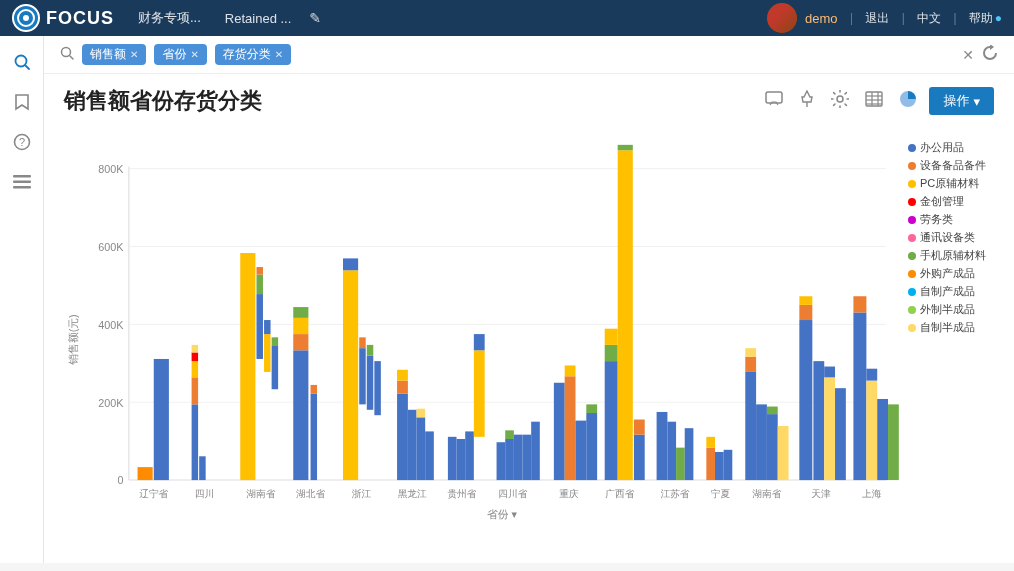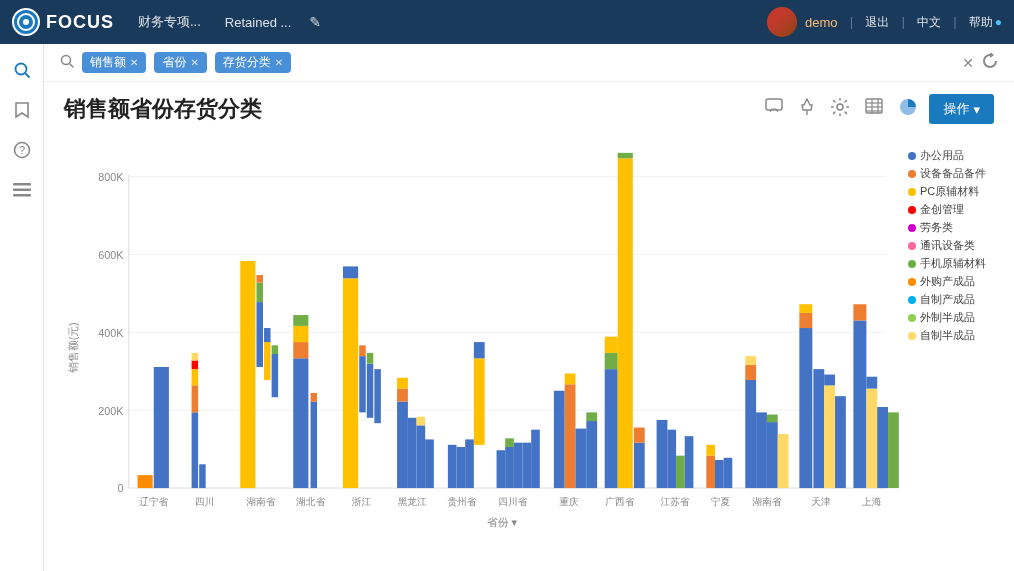--- a/index.html
+++ b/index.html
@@ -1,21 +1,21 @@
 <!DOCTYPE html>
 <html><head>
   <meta charset="utf-8">
   <style>
     * { box-sizing: border-box; margin: 0; padding: 0; }
     body { font-family: 'Arial', sans-serif; background: #f5f5f5; overflow: hidden; width: 1014px; height: 571px; }
 
     
     .topnav {
       background: #1a3a5c;
-      height: 44px;
+      height: 36px;
       display: flex;
       align-items: center;
       padding: 0 12px;
       gap: 8px;
       color: white;
     }
     .logo-area {
       display: flex;
       align-items: center;
       gap: 6px;
@@ -142,20 +142,21 @@
       justify-content: space-between;
       margin-bottom: 12px;
     }
     .page-title {
       font-size: 22px;
       font-weight: bold;
       color: #222;
     }
     .toolbar {
       display: flex;
+      align-items: center;
       gap: 8px;
     }
     .toolbar-icon {
       color: #666;
       font-size: 16px;
       cursor: pointer;
       padding: 4px;
     }
     .toolbar-icon.active { color: #1a7abf; }
     .toolbar-btn {

